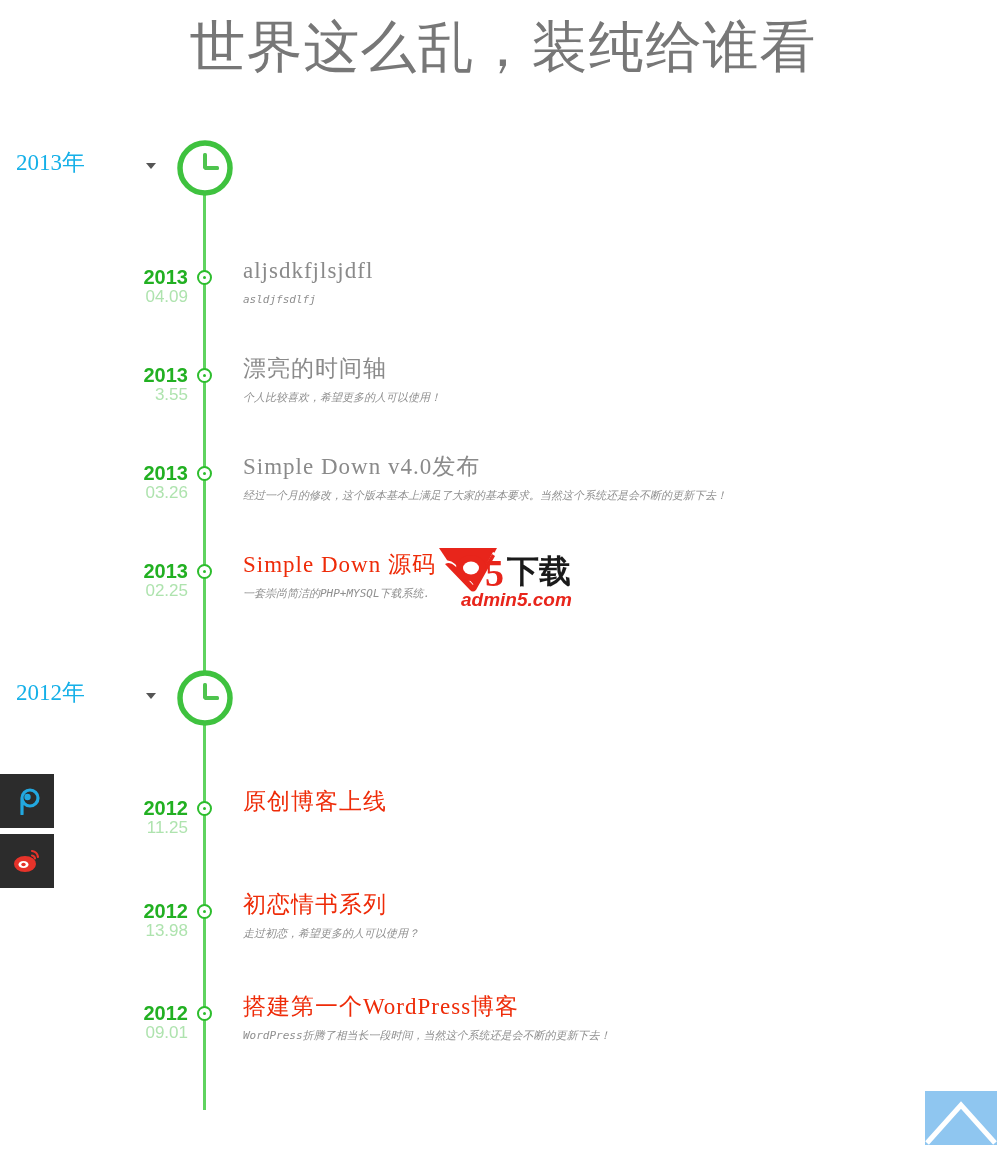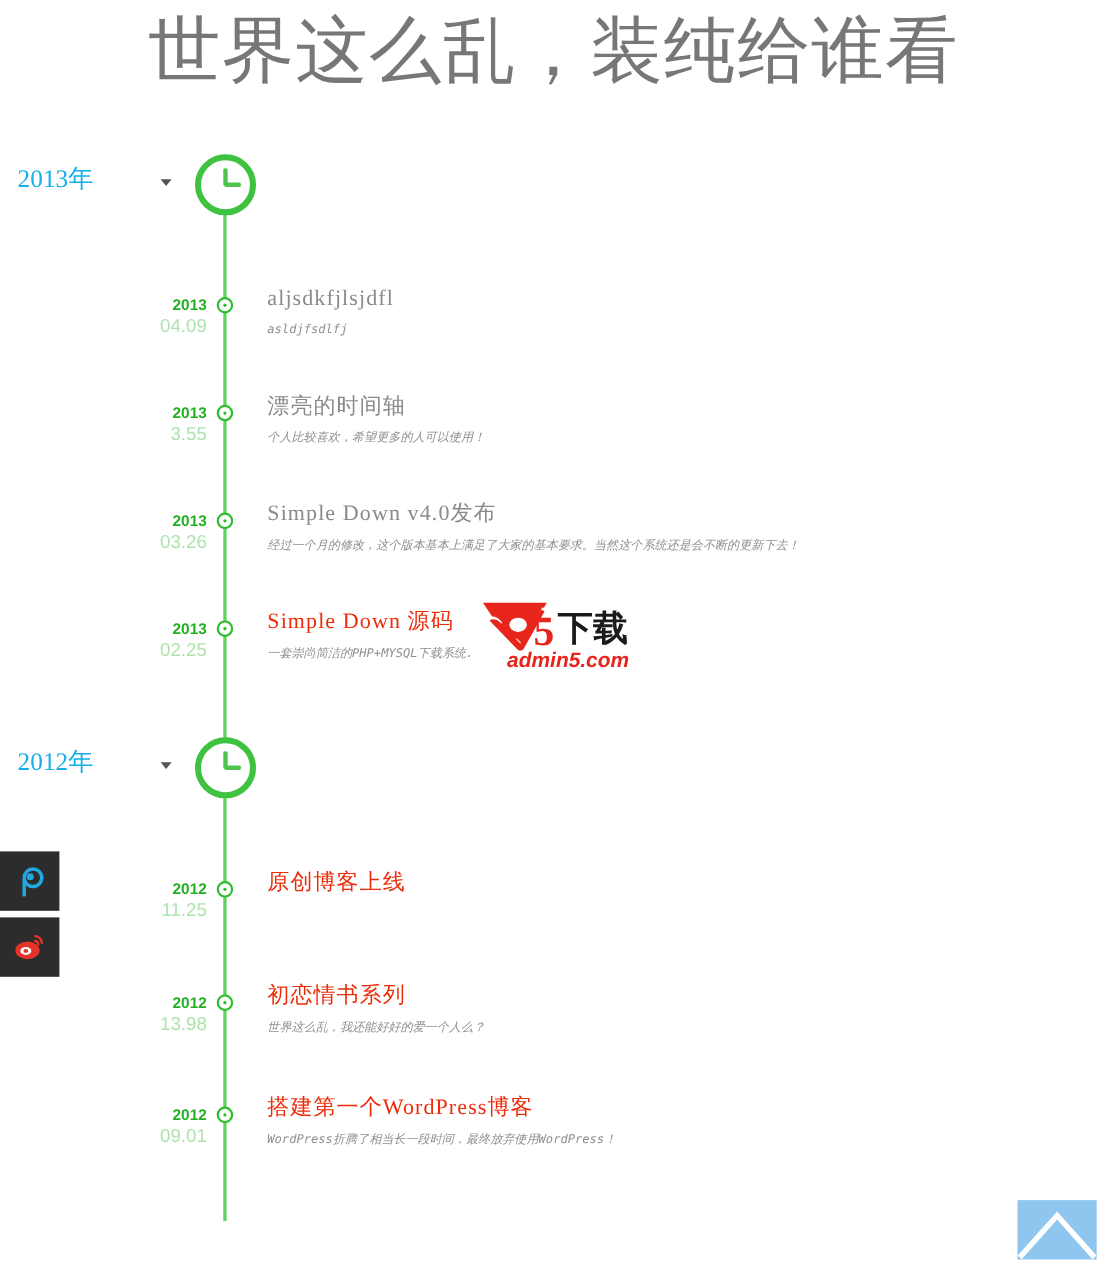--- a/index.html
+++ b/index.html
@@ -17,21 +17,21 @@
   }
 
   
   .page-title {
     position: absolute;
     top: 8px;
     left: 0;
     width: 1006px;
     text-align: center;
     font-family: "Liberation Serif", "DejaVu Serif", serif;
-    font-size: 66px;
+    font-size: 56px;
     line-height: 78px;
     color: #777777;
     letter-spacing: 1px;
     white-space: nowrap;
   }
 
   
   .timeline {
     position: absolute;
     left: 0;
@@ -94,21 +94,21 @@
   }
   .entry-date {
     position: absolute;
     left: 110px;
     top: 2px;
     width: 78px;
     text-align: right;
   }
   .entry-year {
     font-family: "Liberation Sans", "DejaVu Sans", sans-serif;
-    font-size: 14px;
+    font-size: 20px;
     font-weight: bold;
     line-height: 21px;
     color: #22b022;
     letter-spacing: 0px;
   }
   .entry-day {
     font-family: "Liberation Sans", "DejaVu Sans", sans-serif;
     font-size: 17px;
     line-height: 17px;
     color: #aee3ae;
@@ -136,21 +136,21 @@
     background: #2dbd2d;
   }
   .entry-body {
     position: absolute;
     left: 243px;
     top: -12px;
     width: 700px;
   }
   .entry-title {
     font-family: "Liberation Serif", "DejaVu Serif", serif;
-    font-size: 20px;
+    font-size: 23px;
     line-height: 36px;
     color: #8a8a8a;
     white-space: nowrap;
     letter-spacing: 1px;
   }
   .entry-title.red {
     color: #ee2b08;
   }
   .entry-desc {
     margin-top: 3px;
@@ -300,33 +300,33 @@
   </div>
 
   <div class="entry" style="top:899px;">
     <div class="entry-date">
       <div class="entry-year">2012</div>
       <div class="entry-day">13.98</div>
     </div>
     <div class="entry-dot"></div>
     <div class="entry-body">
       <div class="entry-title red">初恋情书系列</div>
-      <div class="entry-desc">世界这么乱，我还能好好的爱一个人么？</div>
+      <div class="entry-desc">走过初恋，希望更多的人可以使用？</div>
     </div>
   </div>
 
   <div class="entry" style="top:1001px;">
     <div class="entry-date">
       <div class="entry-year">2012</div>
       <div class="entry-day">09.01</div>
     </div>
     <div class="entry-dot"></div>
     <div class="entry-body">
       <div class="entry-title red">搭建第一个WordPress博客</div>
-      <div class="entry-desc">WordPress折腾了相当长一段时间，最终放弃使用WordPress！</div>
+      <div class="entry-desc">WordPress折腾了相当长一段时间，当然这个系统还是会不断的更新下去！</div>
     </div>
   </div>
 
 </div>
 
 <div class="watermark">
   <svg width="145" height="70" viewBox="0 0 145 70">
     <path d="M4 6 L62 6 L40 46 L16 24 Z" fill="#e8251b"></path>
     <path d="M8 20 Q14 16 20 22 L40 44 L58 10 L62 12 L42 50 Q39 54 35 50 Z" fill="#ffffff"></path>
     <path d="M10 22 Q15 19 20 24 L38 43 L57 12 L60 14 L41 48 Q38 51 35 48 Z" fill="#e8251b"></path>

